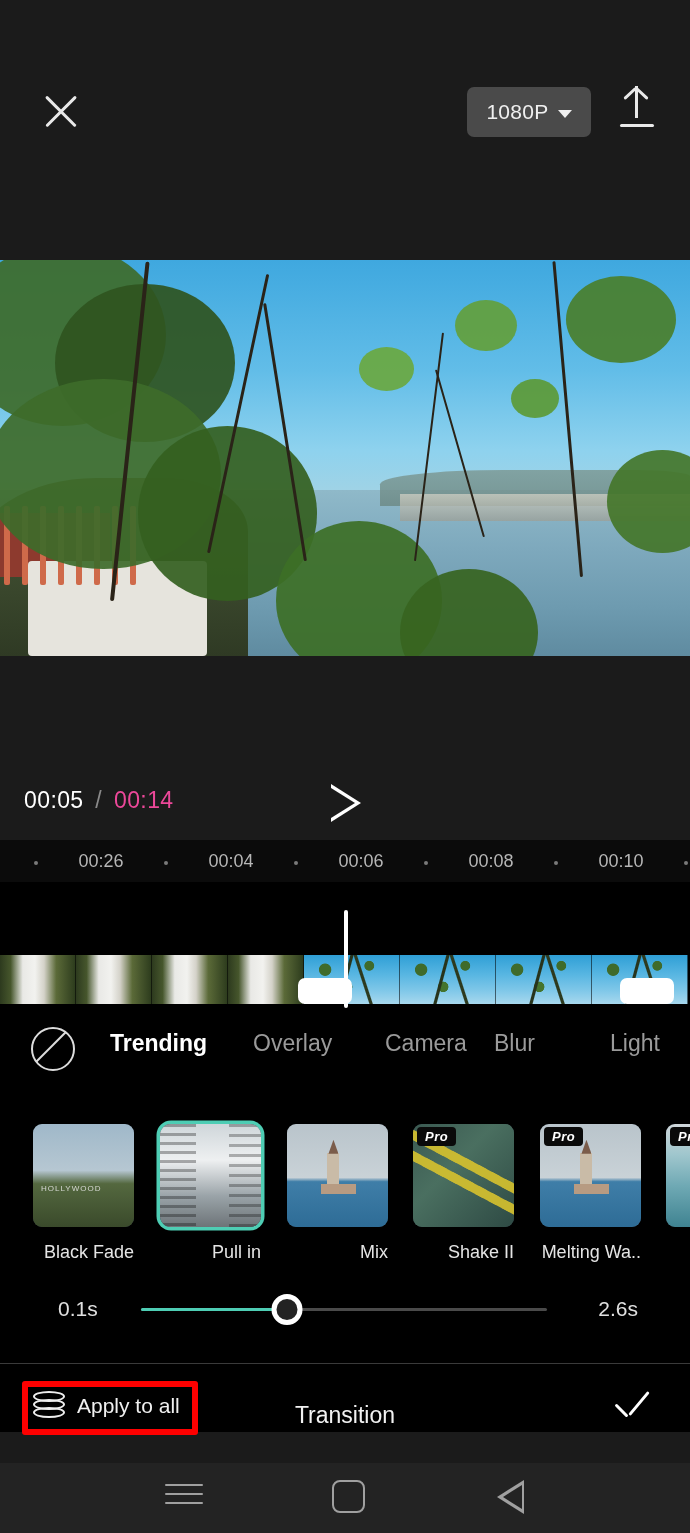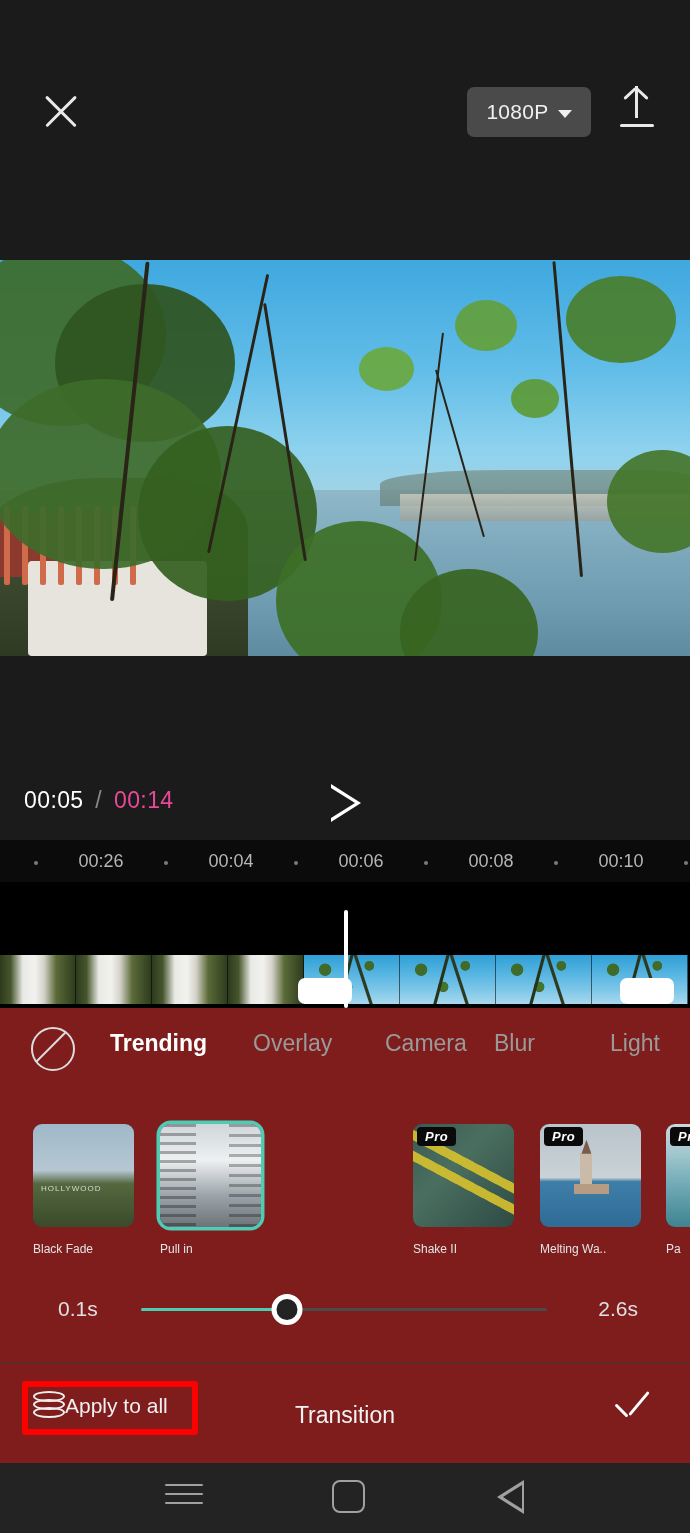--- a/index.html
+++ b/index.html
@@ -87,37 +87,37 @@
       linear-gradient(105deg,transparent 42%,#27341c 43%,#27341c 45%,transparent 46%),
       linear-gradient(72deg,transparent 58%,#2d3a1f 59%,#2d3a1f 61%,transparent 62%),
       radial-gradient(circle at 22% 30%,#3f6b2b 0 7%,transparent 8%),
       radial-gradient(circle at 68% 22%,#3f6b2b 0 6%,transparent 7%),
       radial-gradient(circle at 45% 65%,#44742e 0 8%,transparent 9%);}
   .fr .divline{position:absolute;right:0;top:0;width:1px;height:100%;background:rgba(0,0,0,.55);}
   .trans-marker{position:absolute;top:96px;width:54px;height:26px;background:#fff;border-radius:7px;}
   .playhead{position:absolute;left:344px;top:28px;width:4px;height:98px;background:#fff;border-radius:2px;}
 
   
-  .panel{position:absolute;left:0;top:1008px;width:690px;height:525px;background:#7f1d1d;}
+  .panel{position:absolute;left:0;top:1008px;width:690px;height:424px;background:#000000;}
 
   
   .tabs{position:absolute;left:0;top:0;width:690px;height:78px;}
   .no-tr{position:absolute;left:31px;top:19px;width:40px;height:40px;border:2.4px solid #dcdcdc;
     border-radius:50%;cursor:pointer;}
   .no-tr:after{content:"";position:absolute;left:17px;top:-3px;width:2.4px;height:42px;background:#dcdcdc;
     transform:rotate(45deg);transform-origin:center;}
   .tab{position:absolute;top:22px;font-size:23px;color:#9a9a9a;cursor:pointer;white-space:nowrap;}
   .tab.active{color:#fff;font-weight:bold;}
 
   
   .thumbs{position:absolute;left:0;top:82px;width:690px;height:160px;}
   .titem{position:absolute;top:0;width:101px;cursor:pointer;margin-top:34px;}
   .tthumb{position:relative;width:101px;height:103px;border-radius:9px;overflow:hidden;background:#2e3a44;}
   .titem.selected .tthumb{box-shadow:0 0 0 3.5px #4ecdb4;border-radius:11px;}
-  .tlabel{margin-top:15px;text-align:left;font-size:12px;color:#e4e4e4;white-space:nowrap;overflow:hidden;}
+  .tlabel{margin-top:15px;text-align:right;font-size:18px;color:#e4e4e4;white-space:nowrap;overflow:hidden;}
   .pro-badge{position:absolute;left:4px;top:3px;background:#0a0a0a;color:#fff;font-size:13px;
     font-weight:bold;padding:2px 8px;border-radius:4px;letter-spacing:.5px;font-style:italic;z-index:3;}
 
   
   .art-hollywood{position:absolute;inset:0;background:linear-gradient(to bottom,#9fb8c9 0%,#b6c7d2 45%,#54683f 58%,#3a4a2b 100%);}
   .art-hollywood:after{content:"HOLLYWOOD";position:absolute;left:8px;top:58%;font-size:8px;
     letter-spacing:1px;color:#e8e8e8;opacity:.85;}
   .art-street{position:absolute;inset:0;background:linear-gradient(to bottom,#cfd6da 0%,#eef0f1 35%,#9aa3a8 70%,#6d7478 100%);}
   .art-street:before{content:"";position:absolute;left:0;top:0;width:36%;height:100%;
     background:linear-gradient(to right,#6f7a80,#97a1a6);
@@ -145,21 +145,21 @@
   .s-min{position:absolute;left:58px;top:24px;font-size:21px;color:#e0e0e0;}
   .s-max{position:absolute;right:52px;top:24px;font-size:21px;color:#e0e0e0;}
   .track{position:absolute;left:141px;top:35px;width:406px;height:3px;background:#4a4a4a;border-radius:2px;}
   .fill{position:absolute;left:0;top:0;height:3px;background:#4ecdb4;border-radius:2px;}
   .thumb{position:absolute;top:-14px;width:31px;height:31px;border-radius:50%;
     border:5px solid #fff;background:#232323;box-sizing:border-box;transform:translateX(-50%);cursor:pointer;}
 
   
   .divider{position:absolute;left:0;top:355px;width:690px;height:1px;background:#3a3a3a;}
   .bottombar{position:absolute;left:0;top:356px;width:690px;height:99px;}
-  .apply{position:absolute;left:33px;top:27px;display:flex;align-items:center;cursor:pointer;}
+  .apply{position:absolute;left:33px;top:27px;display:flex;align-items:center;gap:12px;cursor:pointer;}
   .stack-ico{position:relative;width:32px;height:30px;}
   .stack-ico .el{position:absolute;left:0;width:32px;height:11px;border:2.2px solid #eee;border-radius:50%;box-sizing:border-box;}
   .stack-ico .el.a{top:0;}
   .stack-ico .el.b{top:8px;}
   .stack-ico .el.c{top:16px;}
   .apply .txt{font-size:21px;color:#f0f0f0;}
   .redbox{position:absolute;left:22px;top:1381px;width:176px;height:54px;border:6px solid #ff0000;
     border-radius:3px;box-sizing:border-box;pointer-events:none;}
   .panel-title{position:absolute;left:0;top:38px;width:690px;text-align:center;font-size:23px;color:#f2f2f2;}
   .check-btn{position:absolute;right:36px;top:31px;width:42px;height:34px;cursor:pointer;}
@@ -311,20 +311,29 @@
             <div class="art-hollywood"></div>
           </div>
           <div class="tlabel">Black Fade</div>
         </div>
         <div class="titem selected" style="left: 160px;">
           <div class="tthumb">
             <div class="art-street"></div>
           </div>
           <div class="tlabel">Pull in</div>
         </div>
+        <div class="titem" style="left: 287px;">
+          <div class="tthumb">
+            <div class="art-tower">
+              <span class="twr"></span>
+              <span class="base"></span>
+            </div>
+          </div>
+          <div class="tlabel">Mix</div>
+        </div>
         <div class="titem" style="left: 413px;">
           <div class="tthumb">
             <div class="art-aerial"></div>
             <span class="pro-badge">Pro</span>
           </div>
           <div class="tlabel">Shake II</div>
         </div>
         <div class="titem" style="left: 540px;">
           <div class="tthumb">
             <div class="art-tower">

